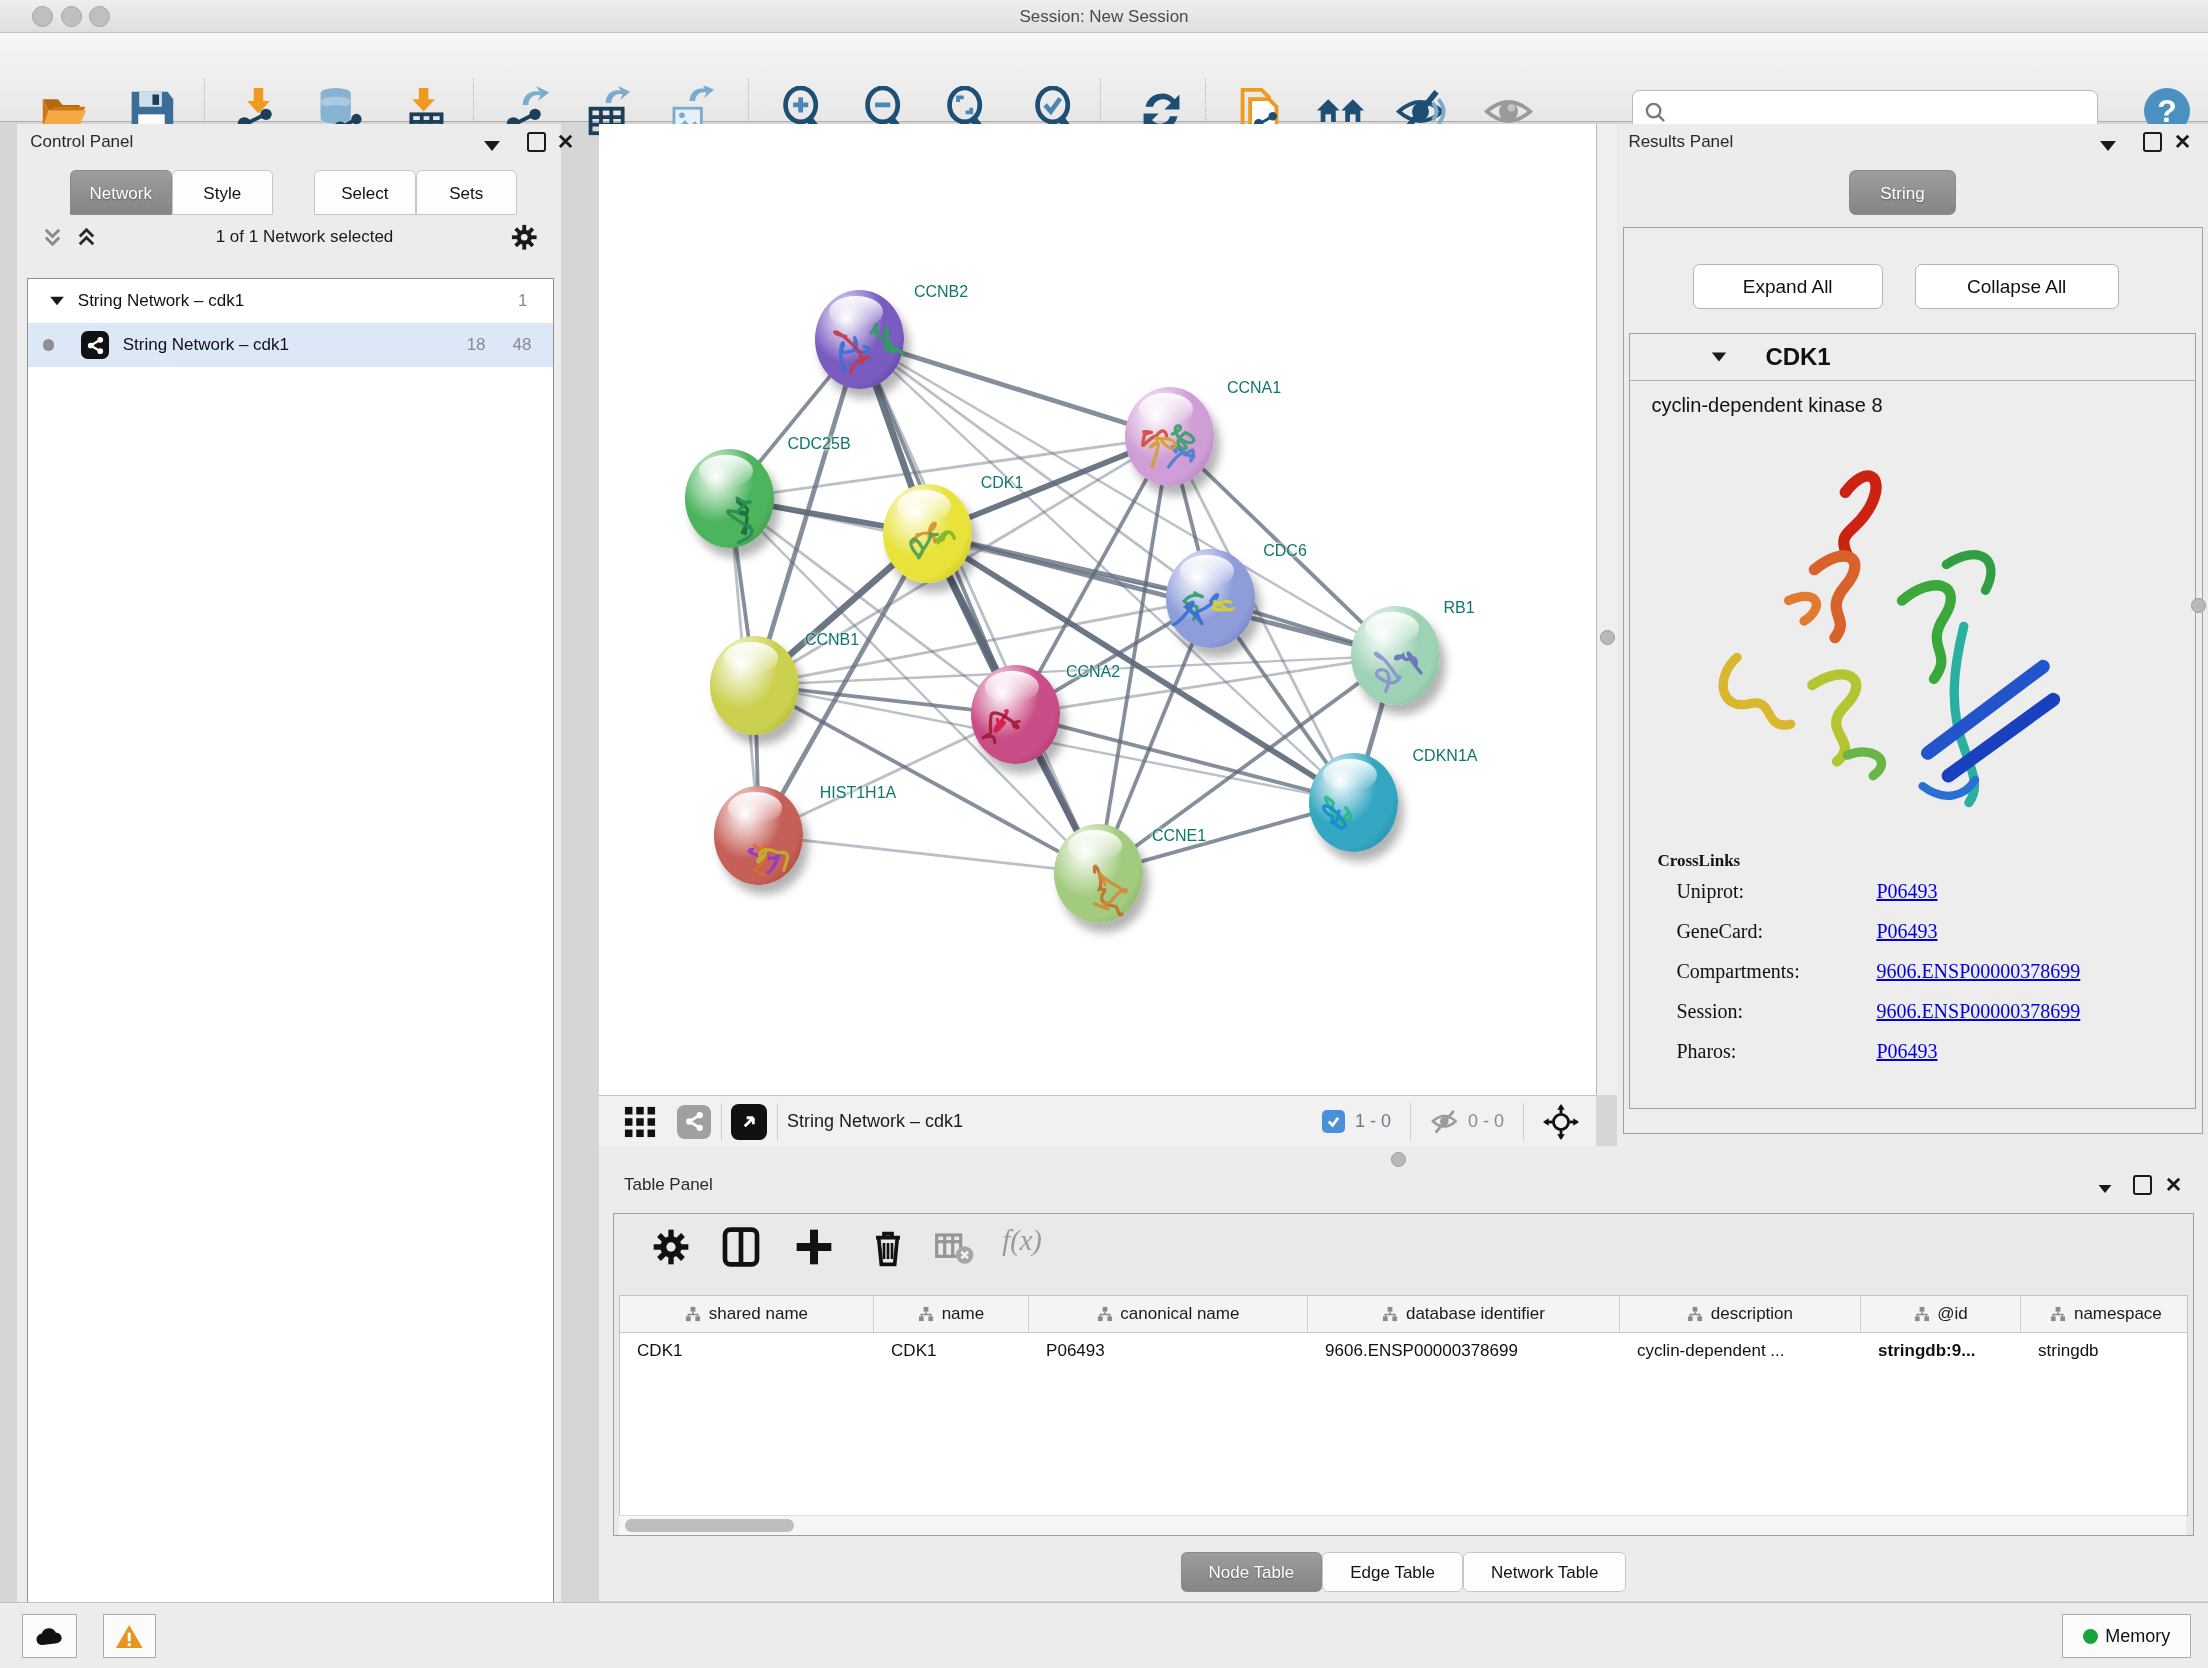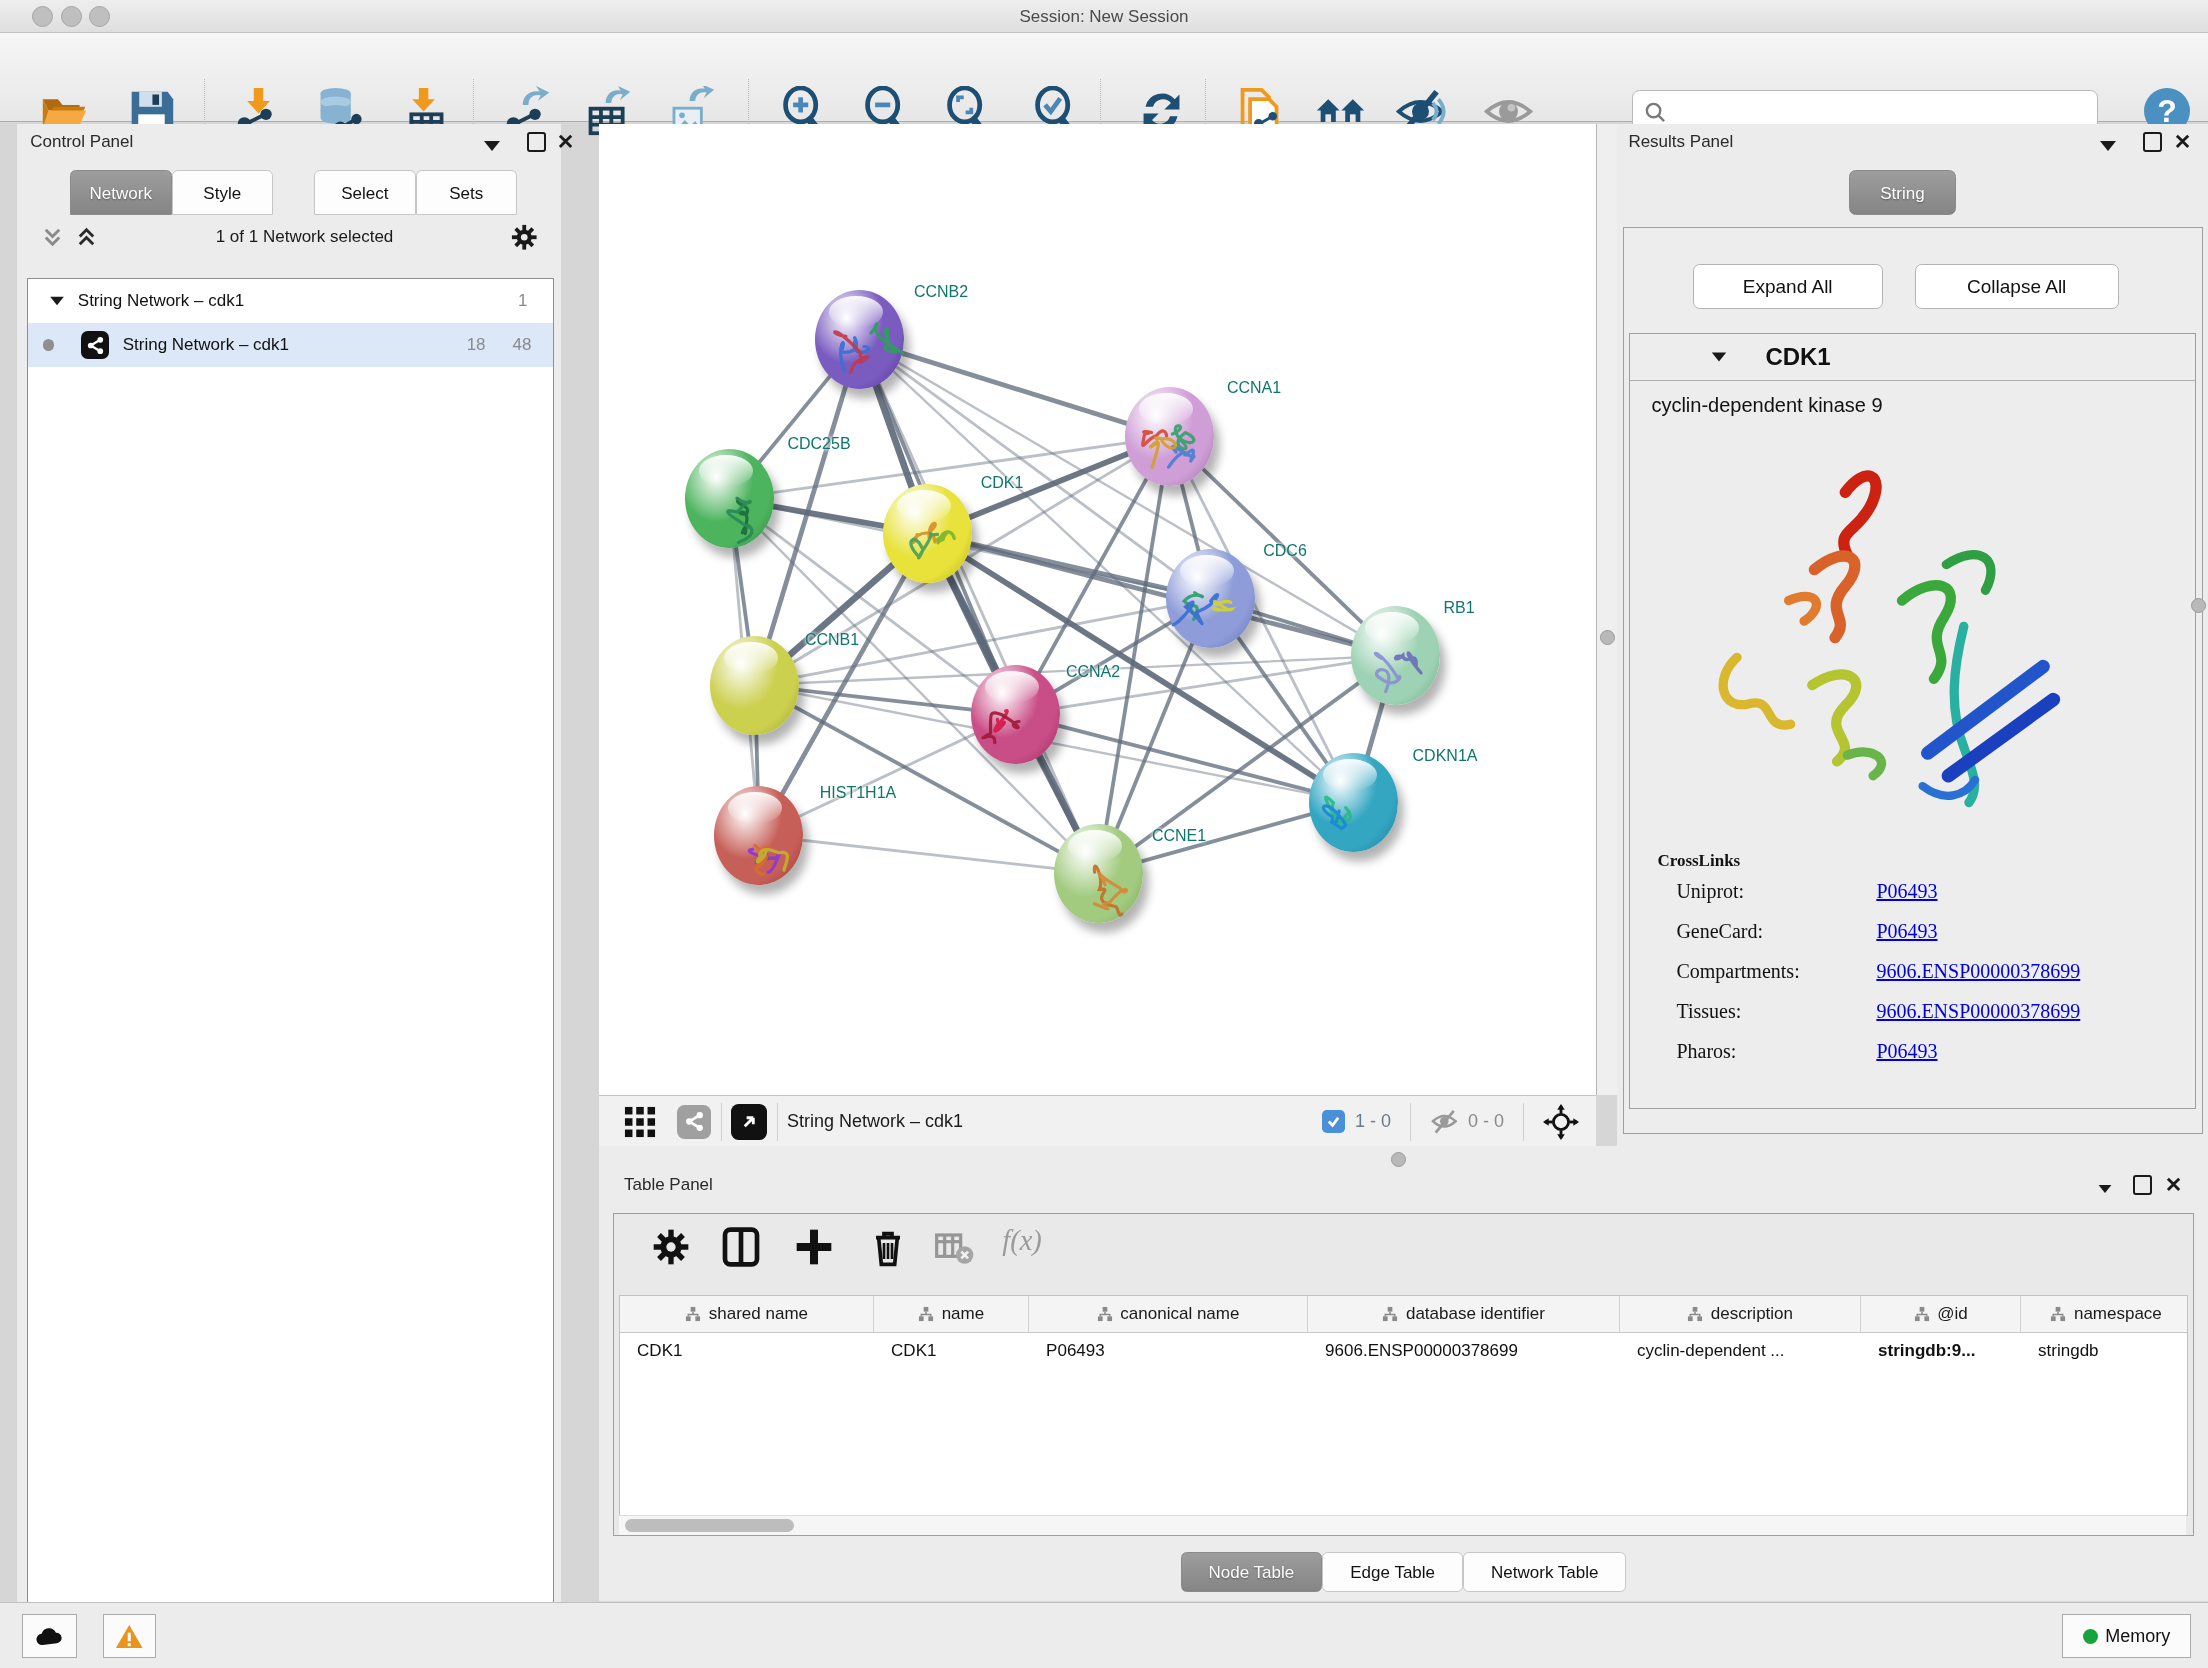--- a/index.html
+++ b/index.html
@@ -572,21 +572,21 @@
 
   <div class="abs" id="rp-box">
     <div class="abs rp-btn" style="left:69px;top:36px;width:188px">Expand All</div>
     <div class="abs rp-btn" style="left:291px;top:36px;width:202px">Collapse All</div>
 
     <div class="abs" id="rp-section">
       <div id="rp-sec-head">
         <span class="tri" style="margin:0 38px 0 81px;transform:scale(.9)"></span>
         <span style="font-size:24px;font-weight:bold;color:#111">CDK1</span>
       </div>
-      <div style="font-size:20px;color:#111;margin:13.3px 0 0 21px">cyclin-dependent kinase 9</div>
+      <div style="font-size:20px;color:#111;margin:13.3px 0 0 21px">cyclin-dependent kinase 8</div>
 
       <svg width="399" height="371" viewBox="0 0 380 360" style="margin:28.5px 0 0 57px">
         <g fill="none" stroke-linecap="round">
           <path d="M150 45 C170 18,188 28,176 55 C162 86,140 80,152 106" stroke="#cc2211" stroke-width="11"></path>
           <path d="M120 120 C152 94,172 110,150 136 C128 162,156 166,140 186" stroke="#d9622b" stroke-width="11"></path>
           <path d="M95 150 C122 138,132 155,110 170" stroke="#e07b30" stroke-width="9"></path>
           <path d="M45 205 C22 226,30 257,57 250 C82 244,70 276,97 270" stroke="#d9b830" stroke-width="9"></path>
           <path d="M118 232 C150 210,176 226,150 252 C124 278,166 286,142 306" stroke="#b5c431" stroke-width="10"></path>
           <path d="M205 150 C236 124,266 134,246 166 C226 196,256 200,236 226" stroke="#3aa83a" stroke-width="10"></path>
           <path d="M248 115 C280 94,302 110,286 140" stroke="#2f9e44" stroke-width="9"></path>
@@ -606,21 +606,21 @@
           </div>
           <div style="display: flex; margin-bottom: 17px;">
             <span class="serif xlabel" style="width: 200px;">GeneCard:</span>
             <a class="serif xlink" href="#">P06493</a>
           </div>
           <div style="display: flex; margin-bottom: 17px;">
             <span class="serif xlabel" style="width: 200px;">Compartments:</span>
             <a class="serif xlink" href="#">9606.ENSP00000378699</a>
           </div>
           <div style="display: flex; margin-bottom: 17px;">
-            <span class="serif xlabel" style="width: 200px;">Tissues:</span>
+            <span class="serif xlabel" style="width: 200px;">Session:</span>
             <a class="serif xlink" href="#">9606.ENSP00000378699</a>
           </div>
           <div style="display: flex; margin-bottom: 17px;">
             <span class="serif xlabel" style="width: 200px;">Pharos:</span>
             <a class="serif xlink" href="#">P06493</a>
           </div>
         </div>
     </div>
   </div>
   <div class="grab-dot abs" style="left:574px;top:474px"></div>

